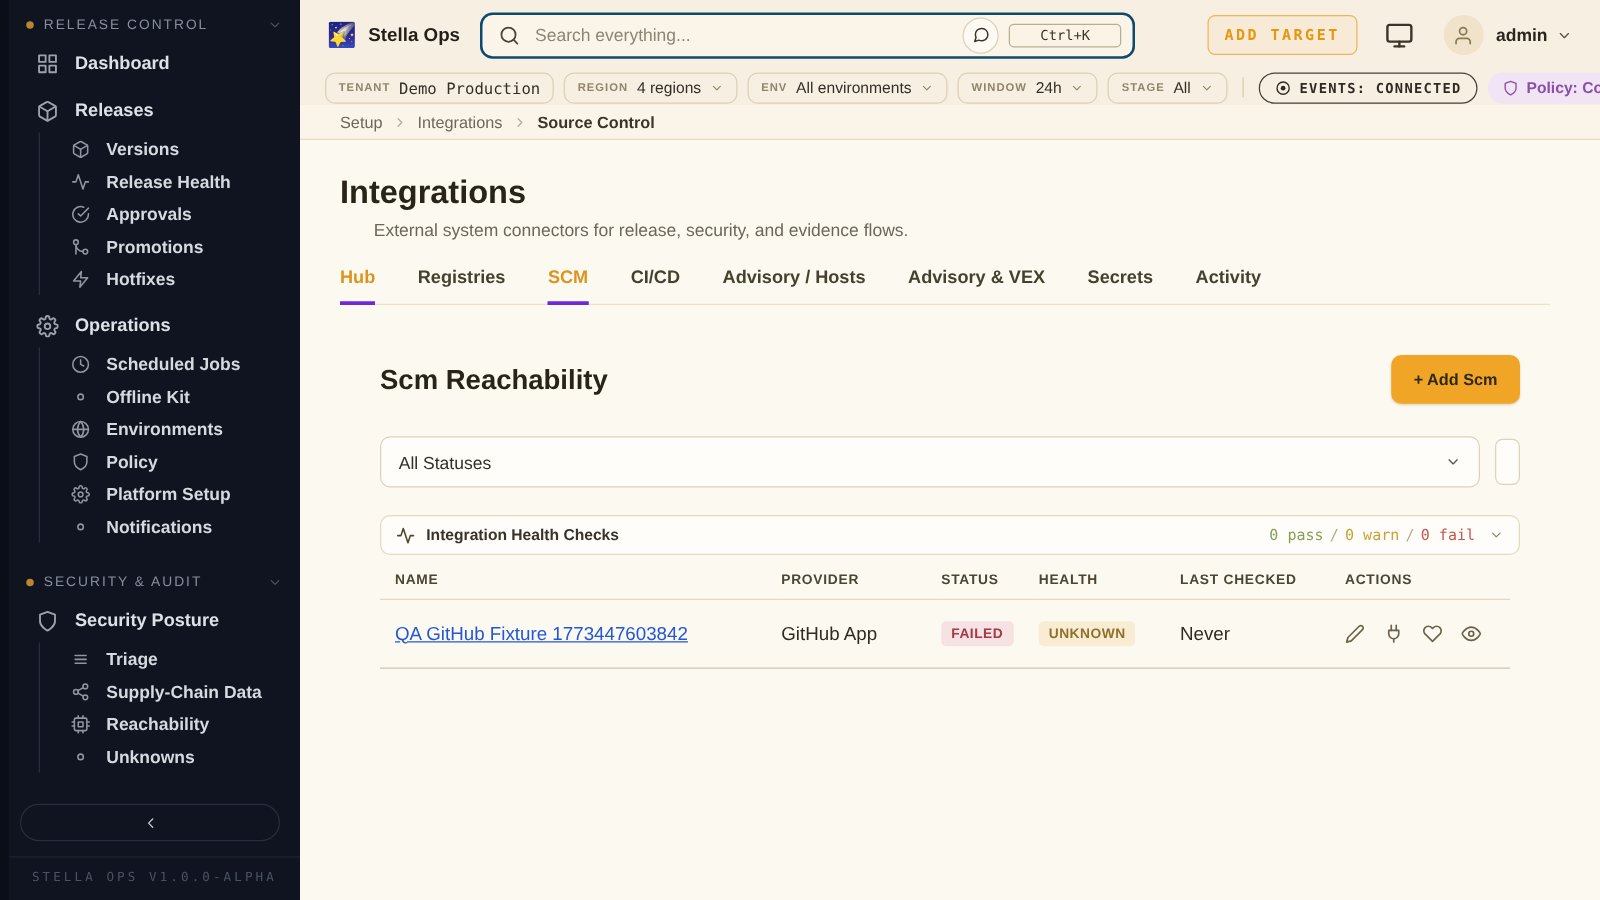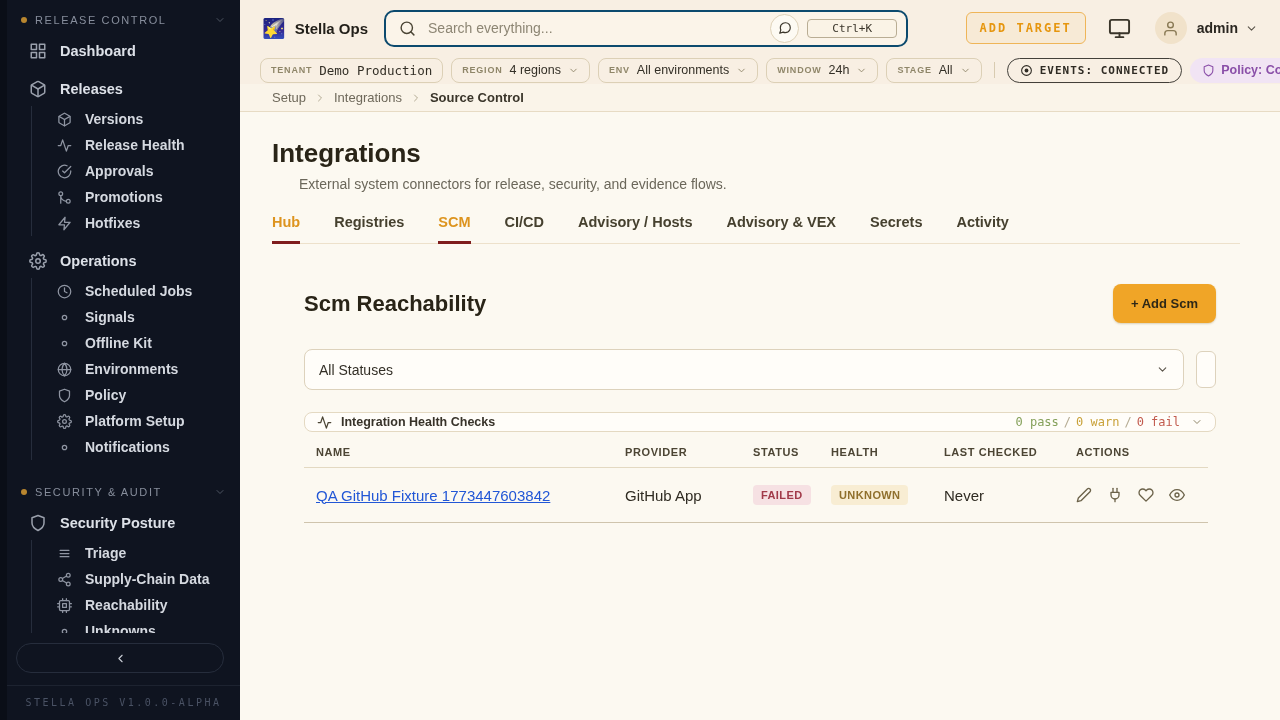--- a/index.html
+++ b/index.html
@@ -62,34 +62,34 @@
   .breadcrumb .sep { color:#b3ab94; }
   .breadcrumb .current { color:#3a352a; font-weight:600; }
   .crumb { cursor:pointer; }
 
   
   .content { flex:1; padding:26px 40px 0 32px; overflow:hidden; }
   .page-title { font-size:26px; font-weight:800; color:#292417; }
   .page-sub { font-size:14px; color:#6b675a; margin-top:7px;margin-left:27px; }
   .tabs { display:flex; gap:34px; margin-top:22px; border-bottom:1px solid #ede1cb; }
   .tab { font-size:14.5px; font-weight:600; color:#46412f; padding-bottom:11px; cursor:pointer; }
-  .tab.active { color:#dd941f; border-bottom:3px solid #7f1d1d; margin-bottom:-1px; }
+  .tab.active { color:#dd941f; border-bottom:3px solid #6d28d9; margin-bottom:-1px; }
 
   .section { margin:40px 24px 0 32px; }
   .sec-row { display:flex; align-items:center; justify-content:space-between; }
   .sec-title { font-size:22px; font-weight:800; color:#292417; }
   .add-btn { background:#f0a527; border:none; border-radius:8px; padding:12px 18px; font-size:13px; font-weight:600; color:#2e2817; cursor:pointer; box-shadow:0 1px 2px rgba(120,90,20,0.25); font-family:"Liberation Sans", sans-serif; }
 
   .filter-row { display:flex; align-items:center; margin-top:26px; }
   .status-select { flex:1; height:41px; background:#fffdf9; border:1px solid #ddd2bc; border-radius:8px; display:flex; align-items:center; padding:0 14px; font-size:14px; color:#332f26; cursor:pointer; }
   .status-select .sval { flex:1; }
   .status-select .schev { color:#5a544a; }
   .mini-box { width:20px; height:37px; margin-left:12px; background:#fffdf9; border:1px solid #ddd2bc; border-radius:6px; flex-shrink:0; cursor:pointer; }
 
-  .health-bar { margin-top:22px; height:20px; border:1px solid #e4d9c2; border-radius:8px; background:#fffdf9; display:flex; align-items:center; padding:0 12px; }
+  .health-bar { margin-top:22px; height:32px; border:1px solid #e4d9c2; border-radius:8px; background:#fffdf9; display:flex; align-items:center; padding:0 12px; }
   .health-bar .hicon { color:#4a4434; }
   .health-bar .htitle { font-size:12.5px; font-weight:600; color:#38332a; margin-left:9px; flex:1; }
   .hcounts { font-family:"DejaVu Sans Mono", monospace; font-size:12px; display:flex; align-items:center; gap:5px; }
   .hpass { color:#85a05a; } .hwarn { color:#c9a23a; } .hfail { color:#c25b4e; }
   .hsep { color:#b5ab92; } .hchev { color:#8f8669; margin-left:6px; }
 
   table.itable { border-collapse:collapse; width:calc(100% - 8px); table-layout:fixed; }
   .itable th { text-align:left; font-size:11px; font-weight:bold; letter-spacing:0.6px; color:#4c4534; padding:14px 0 9px; border-bottom:1px solid #e3d9c2; }
   .itable td { padding:17px 0; border-bottom:1px solid #cfc4ad; font-size:15px; color:#2f2b22; vertical-align:middle; }
   .itable th:first-child, .itable td:first-child { padding-left:12px; }
@@ -197,28 +197,20 @@
     </div>
     <div class="sublist">
       <div class="sitem">
         <span class="nicon">
             <svg class="ic" width="15" height="15" viewBox="0 0 24 24">
               <circle cx="12" cy="12" r="10"></circle>
               <polyline points="12 6 12 12 16 14"></polyline>
             </svg>
           </span>
         <span>Scheduled Jobs</span>
-      </div>
-      <div class="sitem">
-        <span class="nicon">
-            <svg class="ic" width="15" height="15" viewBox="0 0 24 24">
-              <circle cx="12" cy="12" r="3.5"></circle>
-            </svg>
-          </span>
-        <span>Signals</span>
       </div>
       <div class="sitem">
         <span class="nicon">
             <svg class="ic" width="15" height="15" viewBox="0 0 24 24">
               <circle cx="12" cy="12" r="3.5"></circle>
             </svg>
           </span>
         <span>Offline Kit</span>
       </div>
       <div class="sitem">

